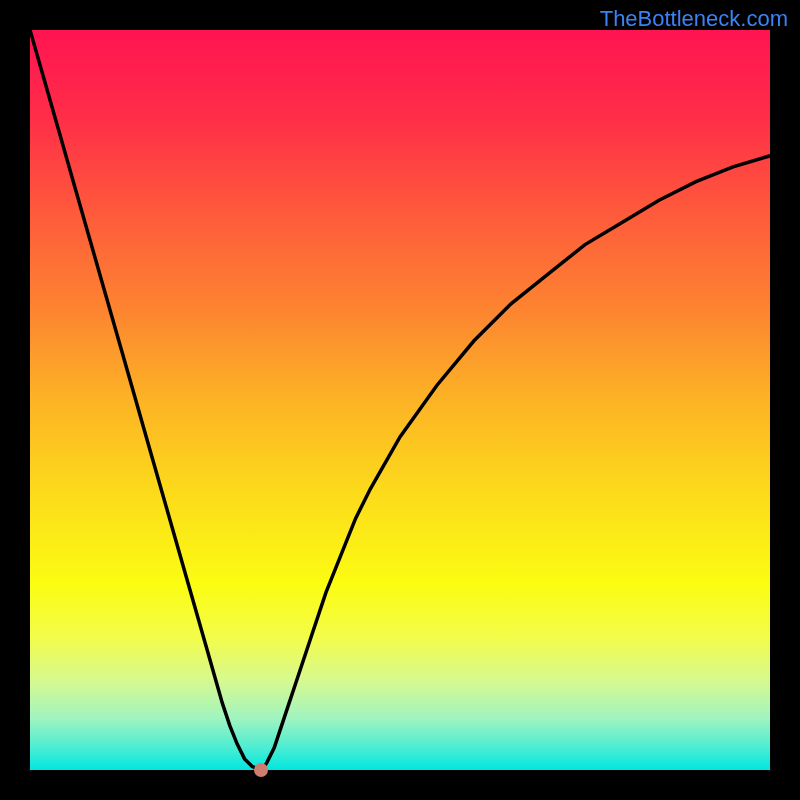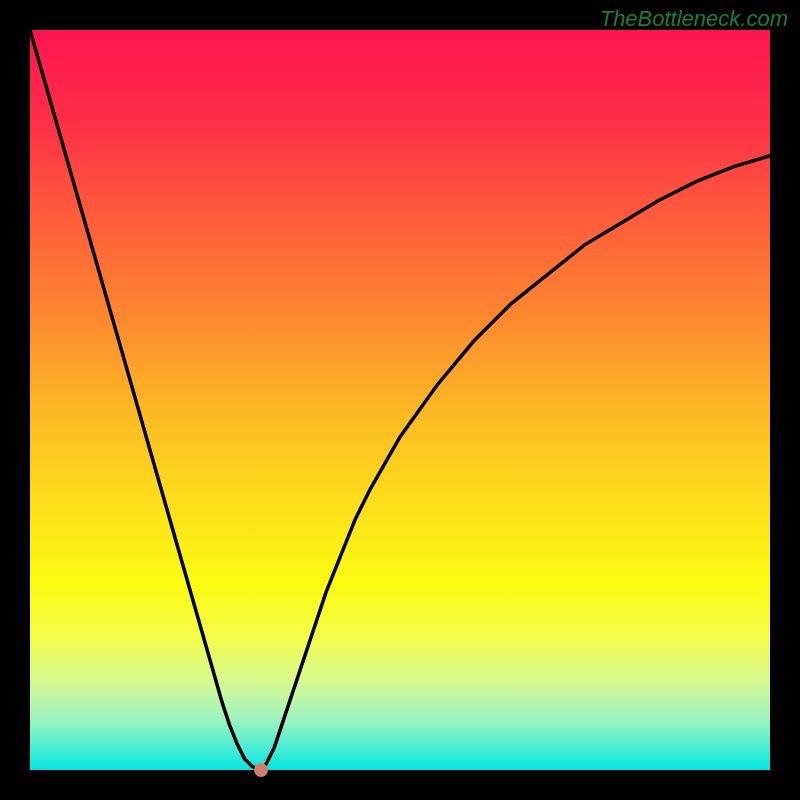--- a/index.html
+++ b/index.html
@@ -1,17 +1,17 @@
 <!DOCTYPE html>
 <html><head>
   <meta charset="utf-8">
   <style>
     * { margin: 0; padding: 0; box-sizing: border-box; }
     body { width: 800px; height: 800px; background: #000; position: relative; overflow: hidden; font-family: Arial, sans-serif; }
-    .watermark { position: absolute; top: 6px; right: 12px; color: #15803d; font-size: 22px; z-index: 10; font-style: italic; }
+    .watermark { position: absolute; top: 6px; right: 12px; color: #3b82f6; font-size: 22px; z-index: 10; }
     .chart-container { position: absolute; top: 30px; left: 30px; width: 740px; height: 740px; }
     .gradient-bg { width: 100%; height: 100%; }
     .curve-svg { position: absolute; top: 0; left: 0; width: 100%; height: 100%; }
     .marker { position: absolute; width: 14px; height: 14px; border-radius: 50%; background: #CD7E6E; transform: translate(-50%, -50%); }
   </style>
 </head>
 <body>
 
 <div class="watermark">TheBottleneck.com</div>
 

